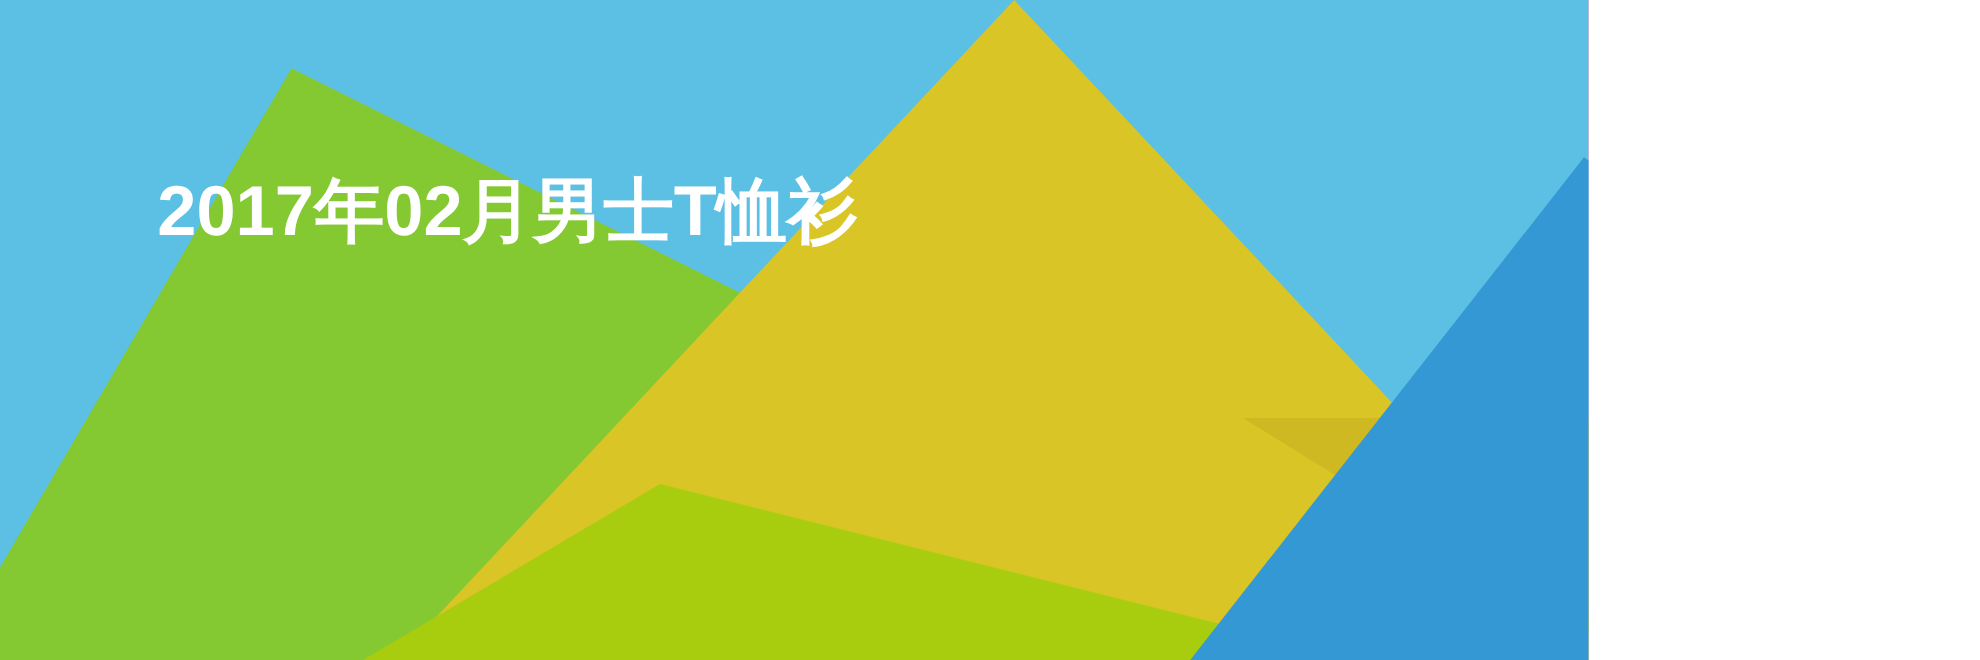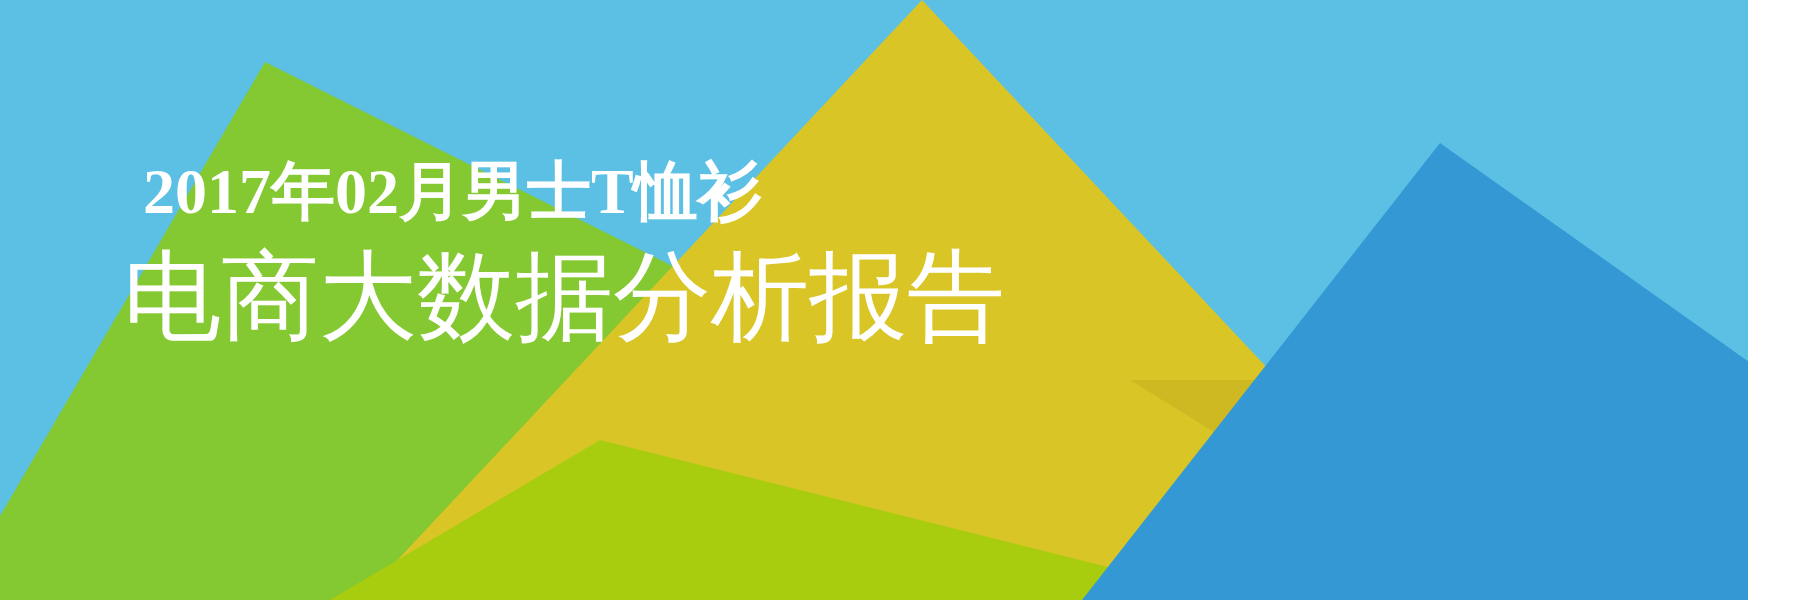--- a/index.html
+++ b/index.html
@@ -2,25 +2,25 @@
 <html><head>
 <meta charset="utf-8">
 <style>
   html, body {
     margin: 0;
     padding: 0;
     background: #ffffff;
   }
   #banner {
     position: relative;
-    width: 1748px;
+    width: 1444px;
     height: 600px;
     overflow: hidden;
     background: #ec4899;
-    font-family: Liberation Serif, serif;
+    font-family: Liberation Sans, sans-serif;
   }
   #bg-svg {
     position: absolute;
     inset: 0;
     width: 1800px;
     height: 600px;
     display: block;
   }
   #title-block {
     position: absolute;
@@ -65,16 +65,15 @@
 
     <polygon points="1130,380 1485,600 1490,600 1490,380" fill="#cfb922"></polygon>
 
     <polygon points="600,440 1240,600 330,600" fill="#a8cd0f"></polygon>
 
     <polygon points="1440,143 1800,398 1800,600 1082,600" fill="#3498d4"></polygon>
   </svg>
 
   <div id="title-block">
     <div class="title-line" id="title-line-1">2017年02月男士T恤衫</div>
-    <div class="title-line" id="title-line-2">电商大数据分析报告</div>
   </div>
 
 </div>
 
 </body></html>

